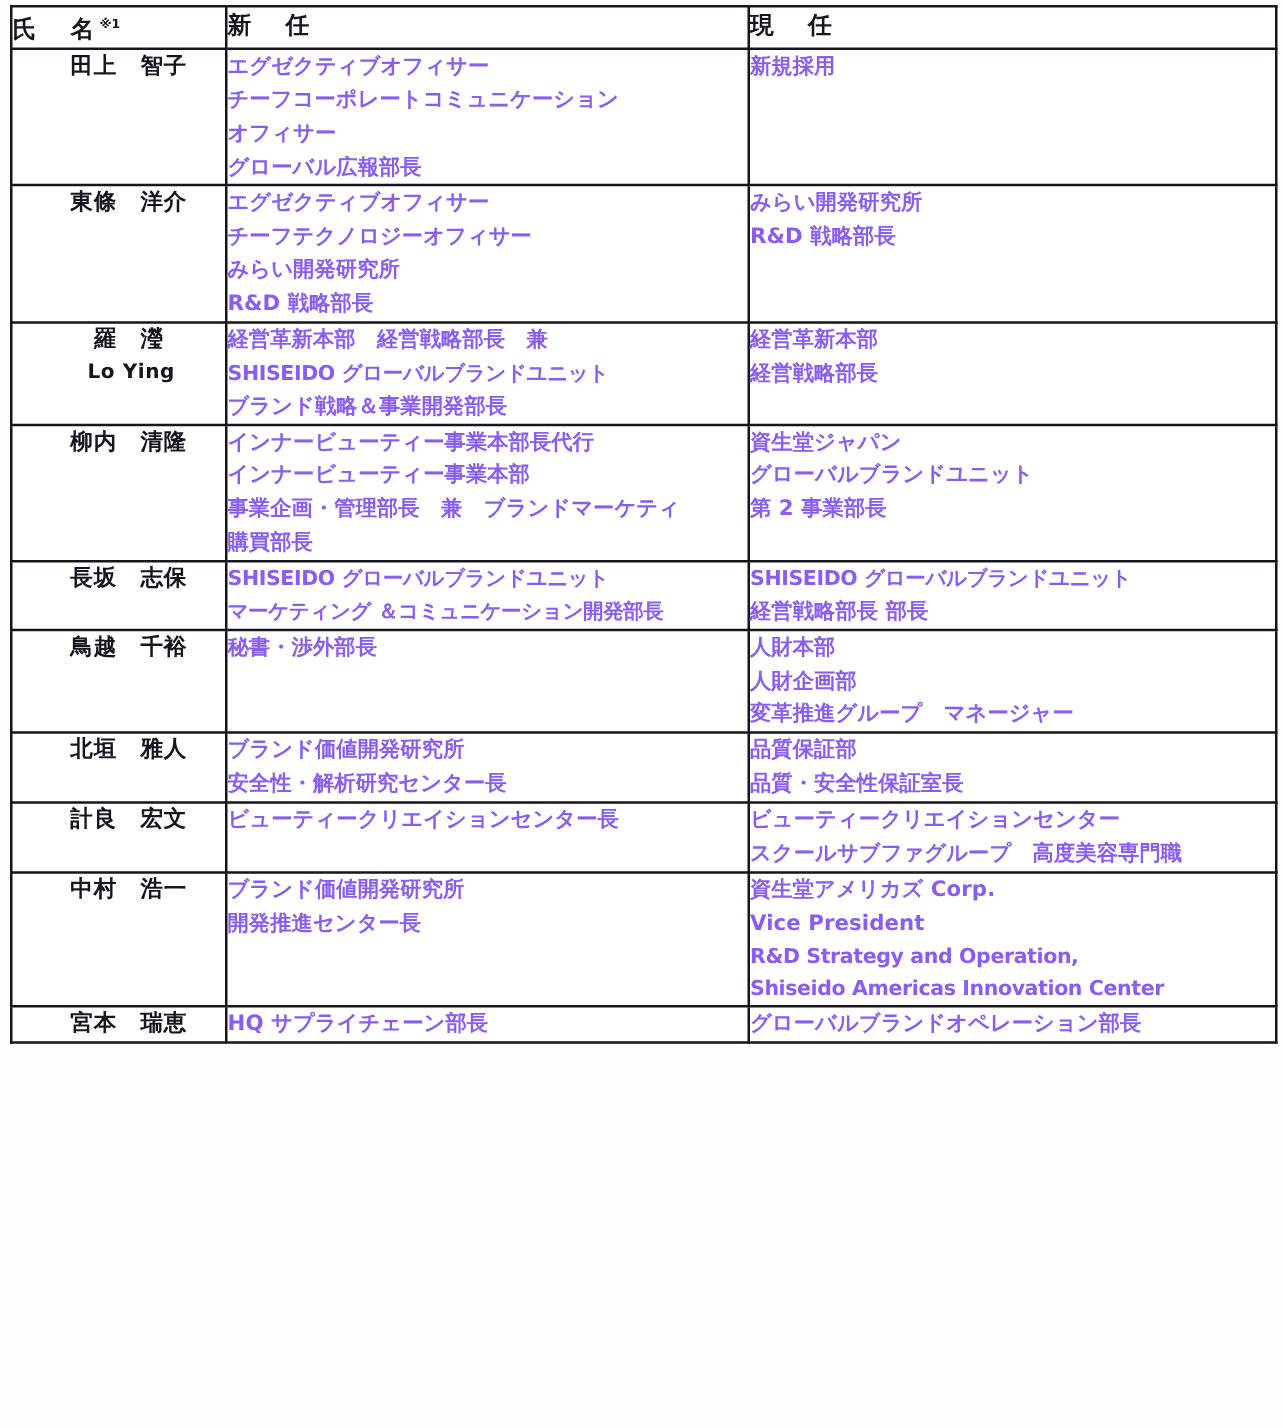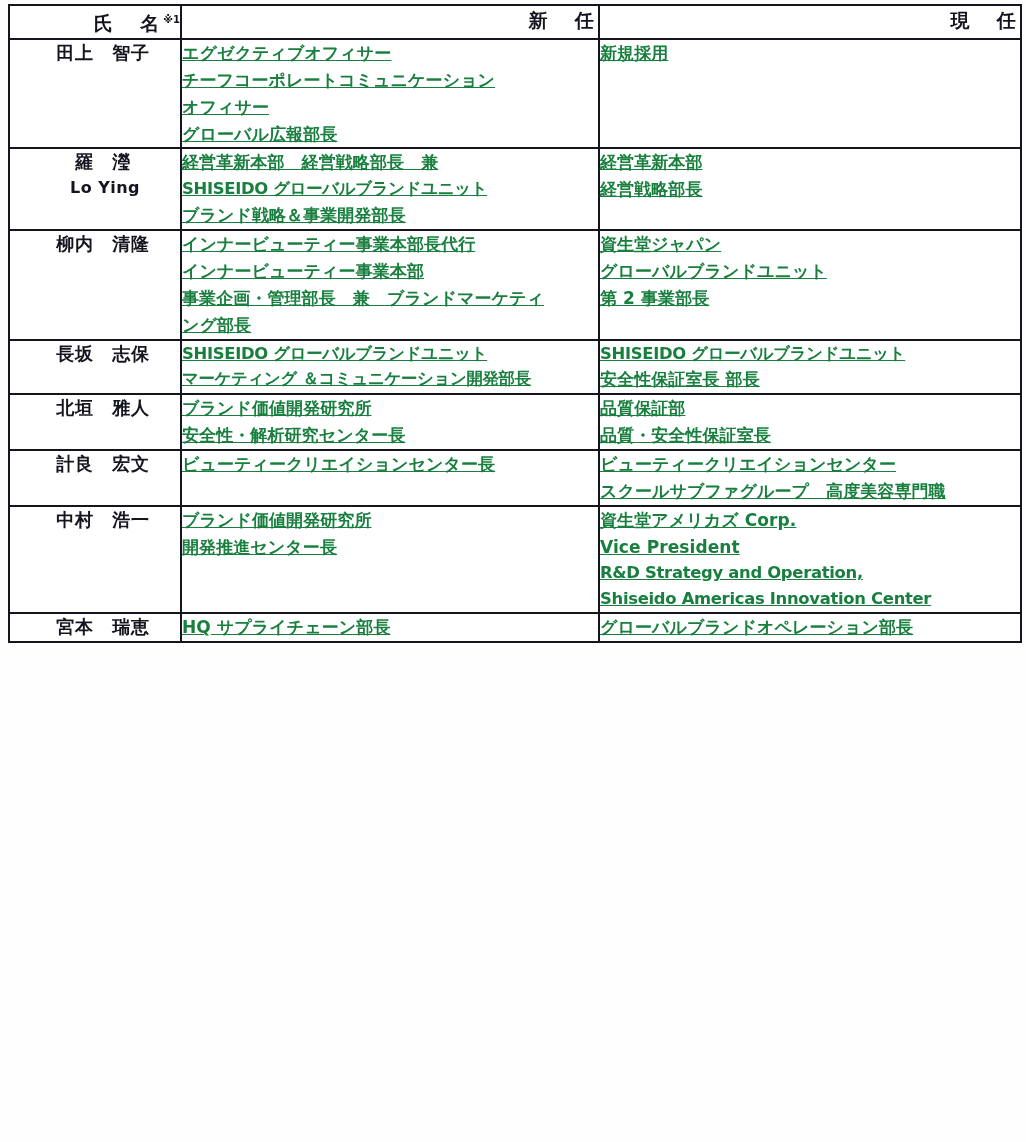--- a/index.html
+++ b/index.html
@@ -40,21 +40,21 @@
   }
 
   
   col.col-name  { width: 172px; }
   col.col-new   { width: 418px; }
   col.col-cur   { width: 422px; }
 
   
   thead th {
     height: 32px;
-    text-align: right;
+    text-align: left;
     vertical-align: middle;
     font-weight: 700;
     font-size: 19px;
     letter-spacing: 0.22em;
     color: #15151f;
     border-width: 2px;
     margin-top: 30px;
   }
   .hdr-inner {
     display: block;
@@ -91,24 +91,23 @@
     letter-spacing: 0.03em;
     line-height: 1.5;
     margin-left: 20px;
   }
 
   
   td.pos-cell {
     padding: 6px 6px 6px 9px;
     font-size: 17px;
     line-height: 1.58;
-    color: #15803d;
+    color: #8b5cf6;
     font-weight: 600;
     letter-spacing: 0.005em;
-    text-decoration: underline;
   }
   td.pos-cell .line {
     display: block;
     white-space: nowrap;
     overflow: visible;
   }
   td.pos-cell .line.shrink {
     letter-spacing: -0.018em;
     font-size: 16.4px;
   }
@@ -149,20 +148,35 @@
             <span class="line">チーフコーポレートコミュニケーション</span>
             <span class="line">オフィサー</span>
             <span class="line">グローバル広報部長</span>
           </td>
           <td class="pos-cell">
             <span class="line">新規採用</span>
           </td>
         </tr>
         <tr>
           <td class="name-cell">
+            <span class="name-jp">東條　洋介</span>
+          </td>
+          <td class="pos-cell">
+            <span class="line">エグゼクティブオフィサー</span>
+            <span class="line">チーフテクノロジーオフィサー</span>
+            <span class="line">みらい開発研究所</span>
+            <span class="line">R&amp;D 戦略部長</span>
+          </td>
+          <td class="pos-cell">
+            <span class="line">みらい開発研究所</span>
+            <span class="line">R&amp;D 戦略部長</span>
+          </td>
+        </tr>
+        <tr>
+          <td class="name-cell">
             <span class="name-jp">羅　瀅</span>
             <span class="name-ro">Lo Ying</span>
           </td>
           <td class="pos-cell">
             <span class="line">経営革新本部　経営戦略部長　兼</span>
             <span class="line shrink">SHISEIDO グローバルブランドユニット</span>
             <span class="line">ブランド戦略＆事業開発部長</span>
           </td>
           <td class="pos-cell">
             <span class="line">経営革新本部</span>
@@ -170,39 +184,52 @@
           </td>
         </tr>
         <tr>
           <td class="name-cell">
             <span class="name-jp">柳内　清隆</span>
           </td>
           <td class="pos-cell">
             <span class="line">インナービューティー事業本部長代行</span>
             <span class="line">インナービューティー事業本部</span>
             <span class="line">事業企画・管理部長　兼　ブランドマーケティ</span>
-            <span class="line">ング部長</span>
+            <span class="line">購買部長</span>
           </td>
           <td class="pos-cell">
             <span class="line">資生堂ジャパン</span>
             <span class="line">グローバルブランドユニット</span>
             <span class="line">第 2 事業部長</span>
           </td>
         </tr>
         <tr>
           <td class="name-cell">
             <span class="name-jp">長坂　志保</span>
           </td>
           <td class="pos-cell">
             <span class="line shrink">SHISEIDO グローバルブランドユニット</span>
             <span class="line shrink">マーケティング ＆コミュニケーション開発部長</span>
           </td>
           <td class="pos-cell">
             <span class="line shrink">SHISEIDO グローバルブランドユニット</span>
-            <span class="line">安全性保証室長 部長</span>
+            <span class="line">経営戦略部長 部長</span>
+          </td>
+        </tr>
+        <tr>
+          <td class="name-cell">
+            <span class="name-jp">鳥越　千裕</span>
+          </td>
+          <td class="pos-cell">
+            <span class="line">秘書・渉外部長</span>
+          </td>
+          <td class="pos-cell">
+            <span class="line">人財本部</span>
+            <span class="line">人財企画部</span>
+            <span class="line">変革推進グループ　マネージャー</span>
           </td>
         </tr>
         <tr>
           <td class="name-cell">
             <span class="name-jp">北垣　雅人</span>
           </td>
           <td class="pos-cell">
             <span class="line">ブランド価値開発研究所</span>
             <span class="line">安全性・解析研究センター長</span>
           </td>

